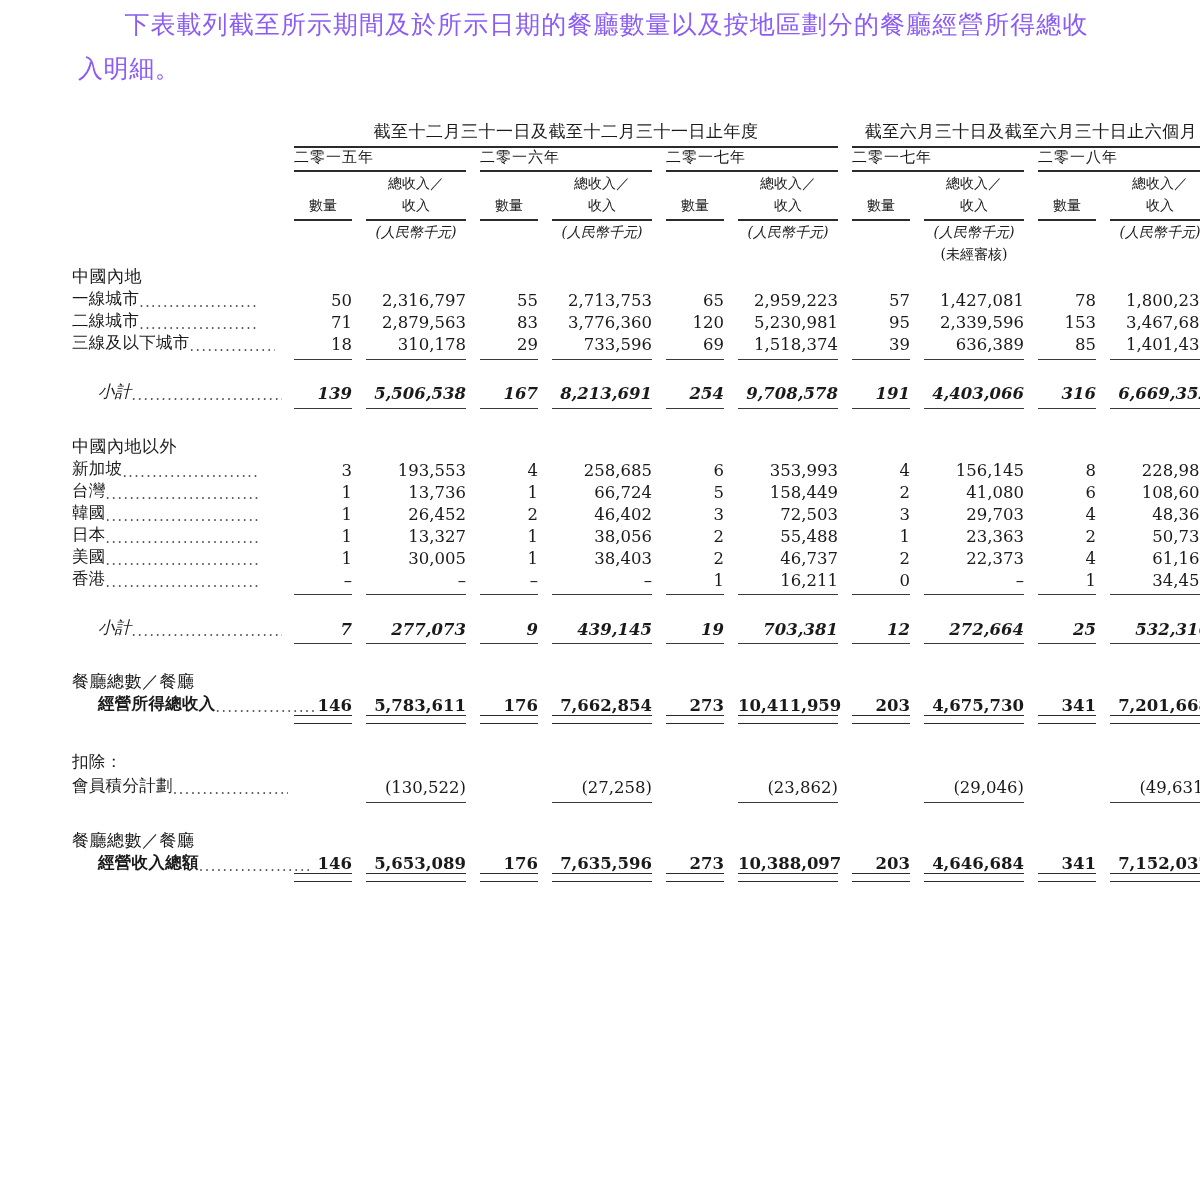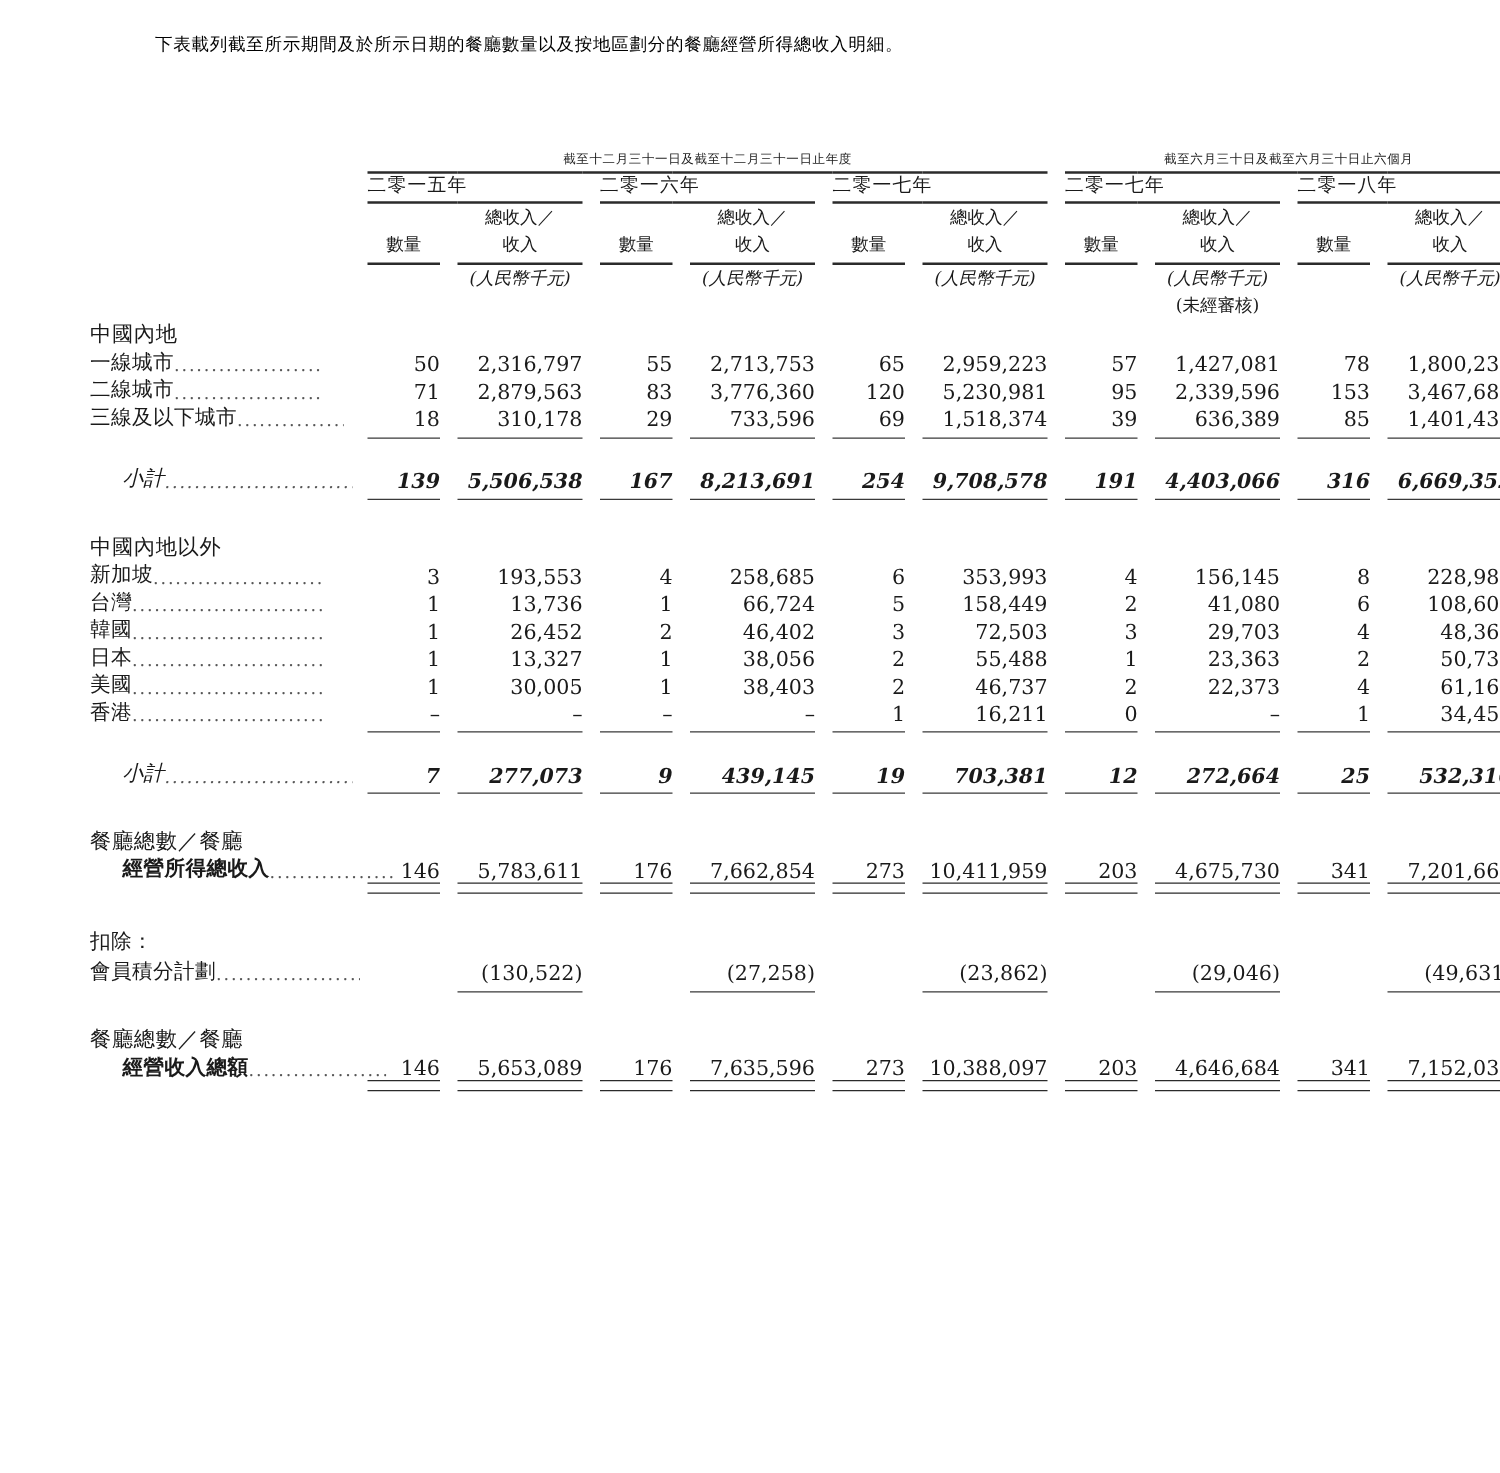--- a/index.html
+++ b/index.html
@@ -14,27 +14,27 @@
     font-family: "DejaVu Serif", "Liberation Serif", serif;
     color: #1a1a1a;
     position: relative;
     overflow: hidden;
   }
 
   
   .intro {
     position: absolute;
     left: 78px;
-    top: 14px;
+    top: 3px;
     width: 1010px;
-    font-size: 14px;
+    font-size: 25px;
     line-height: 44px;
     text-align: justify;
     letter-spacing: 0.6px;
-    color: #000000;
+    color: #8b5cf6;
   }
   .intro .indent { display: inline-block; width: 46px; }
 
   
   .table-area {
     position: absolute;
     left: 0;
     top: 120px;
     width: 1200px;
   }
@@ -53,21 +53,21 @@
 
   
   col.c-label { width: 208px; }
   col.c-gap   { width: 14px; }
   col.c-num   { width: 58px; }
   col.c-rev   { width: 100px; }
 
   
   .grp-title {
     text-align: center;
-    font-size: 10px;
+    font-size: 17px;
     letter-spacing: 0.5px;
     padding-bottom: 3px;
     white-space: nowrap;
   }
   .rule-top { border-bottom: 2.2px solid #2b2b2b; height: 4px; }
   .rule-yr  { border-bottom: 2.2px solid #2b2b2b; height: 4px; }
   .rule-col { border-bottom: 2.2px solid #2b2b2b; height: 4px; }
 
   .yr-title {
     font-size: 15px;
@@ -139,21 +139,21 @@
 
   td.v {
     text-align: right;
     font-size: 16.5px;
     padding-top: 7px;
     padding-bottom: 7px;
     white-space: nowrap;
     font-variant-numeric: lining-nums;
   }
   tr.italic td.v { font-style: italic; font-weight: bold; }
-  tr.bold td.v   { font-weight: normal; }
+  tr.bold td.v   { font-weight: bold; }
 
   
   td.uline {
     border-bottom: 1.8px solid #3a3a3a;
     height: 5px;
     padding: 0;
   }
   tr.rule-row td { height: 5px; padding: 0; }
   tr.gap-md td { height: 22px; padding: 0; }
 

